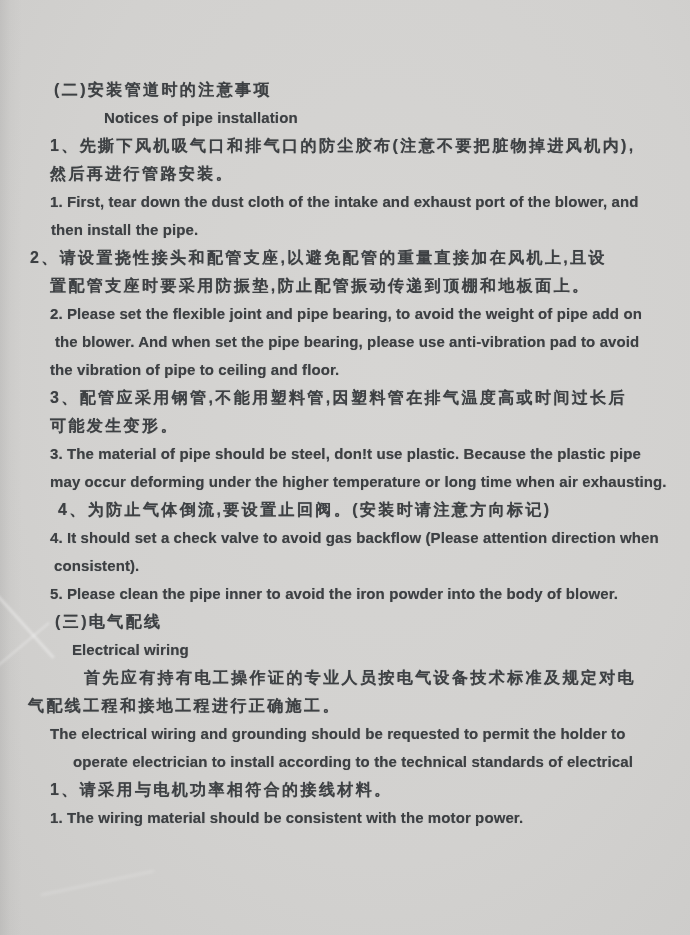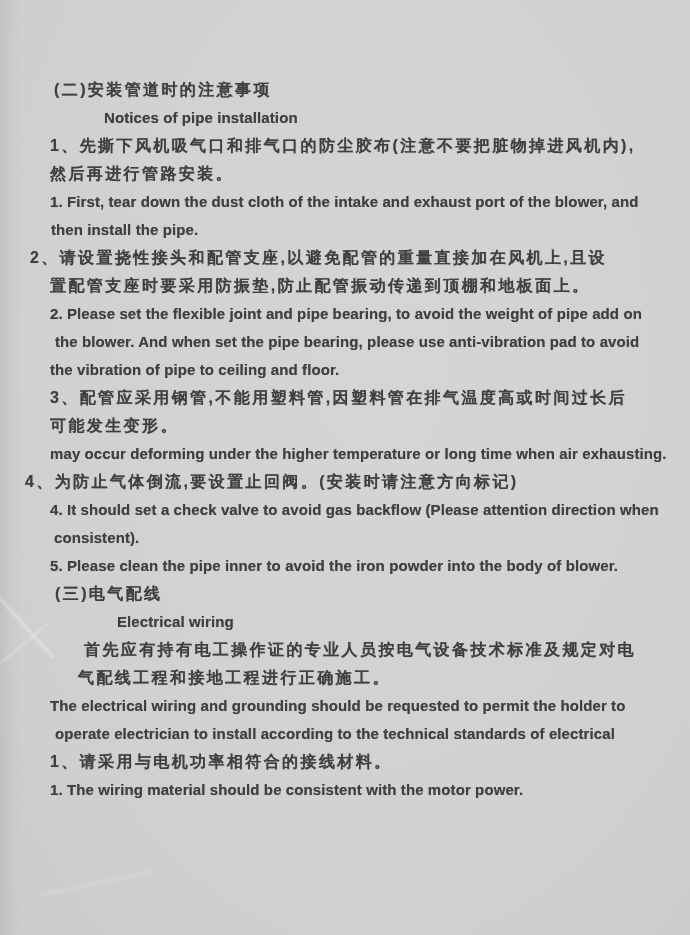--- a/index.html
+++ b/index.html
@@ -82,30 +82,31 @@
       <div class="line cn" style="padding-left: 50px;">然后再进行管路安装。</div>
       <div class="line en" style="padding-left: 50px;">1. First, tear down the dust cloth of the intake and exhaust port of the blower, and</div>
       <div class="line en" style="padding-left: 51px;">then install the pipe.</div>
       <div class="line cn" style="padding-left: 30px;">2、请设置挠性接头和配管支座,以避免配管的重量直接加在风机上,且设</div>
       <div class="line cn" style="padding-left: 50px;">置配管支座时要采用防振垫,防止配管振动传递到顶棚和地板面上。</div>
       <div class="line en" style="padding-left: 50px;">2. Please set the flexible joint and pipe bearing, to avoid the weight of pipe add on</div>
       <div class="line en" style="padding-left: 55px;">the blower. And when set the pipe bearing, please use anti-vibration pad to avoid</div>
       <div class="line en" style="padding-left: 50px;">the vibration of pipe to ceiling and floor.</div>
       <div class="line cn" style="padding-left: 50px;">3、配管应采用钢管,不能用塑料管,因塑料管在排气温度高或时间过长后</div>
       <div class="line cn" style="padding-left: 50px;">可能发生变形。</div>
+      <div class="line en" style="padding-left: 50px;">3. The material of pipe should be steel, don!t use plastic. Because the plastic pipe</div>
       <div class="line en" style="padding-left: 50px;">may occur deforming under the higher temperature or long time when air exhausting.</div>
-      <div class="line cn" style="padding-left: 25px;">4、为防止气体倒流,要设置止回阀。(安装时请注意方向标记)</div>
+      <div class="line cn" style="padding-left: 58px;">4、为防止气体倒流,要设置止回阀。(安装时请注意方向标记)</div>
       <div class="line en" style="padding-left: 50px;">4. It should set a check valve to avoid gas backflow (Please attention direction when</div>
       <div class="line en" style="padding-left: 54px;">consistent).</div>
       <div class="line en" style="padding-left: 50px;">5. Please clean the pipe inner to avoid the iron powder into the body of blower.</div>
       <div class="line cn" style="padding-left: 55px;">(三)电气配线</div>
-      <div class="line en" style="padding-left: 97px; margin-left: 20px;">Electrical wiring</div>
+      <div class="line en" style="padding-left: 72px;">Electrical wiring</div>
       <div class="line cn" style="padding-left: 84px;">首先应有持有电工操作证的专业人员按电气设备技术标准及规定对电</div>
-      <div class="line cn" style="padding-left: 78px;">气配线工程和接地工程进行正确施工。</div>
+      <div class="line cn" style="padding-left: 28px;">气配线工程和接地工程进行正确施工。</div>
       <div class="line en" style="padding-left: 50px;">The electrical wiring and grounding should be requested to permit the holder to</div>
-      <div class="line en" style="padding-left: 55px;">operate electrician to install according to the technical standards of electrical</div>
+      <div class="line en" style="padding-left: 55px; margin-left: 18px;">operate electrician to install according to the technical standards of electrical</div>
       <div class="line cn" style="padding-left: 50px;">1、请采用与电机功率相符合的接线材料。</div>
       <div class="line en" style="padding-left: 50px;">1. The wiring material should be consistent with the motor power.</div>
     </div>
   <div class="scratch scratch-a"></div>
   <div class="scratch scratch-b"></div>
   <div class="scratch scratch-c"></div>
 </div>
 
 </body></html>

